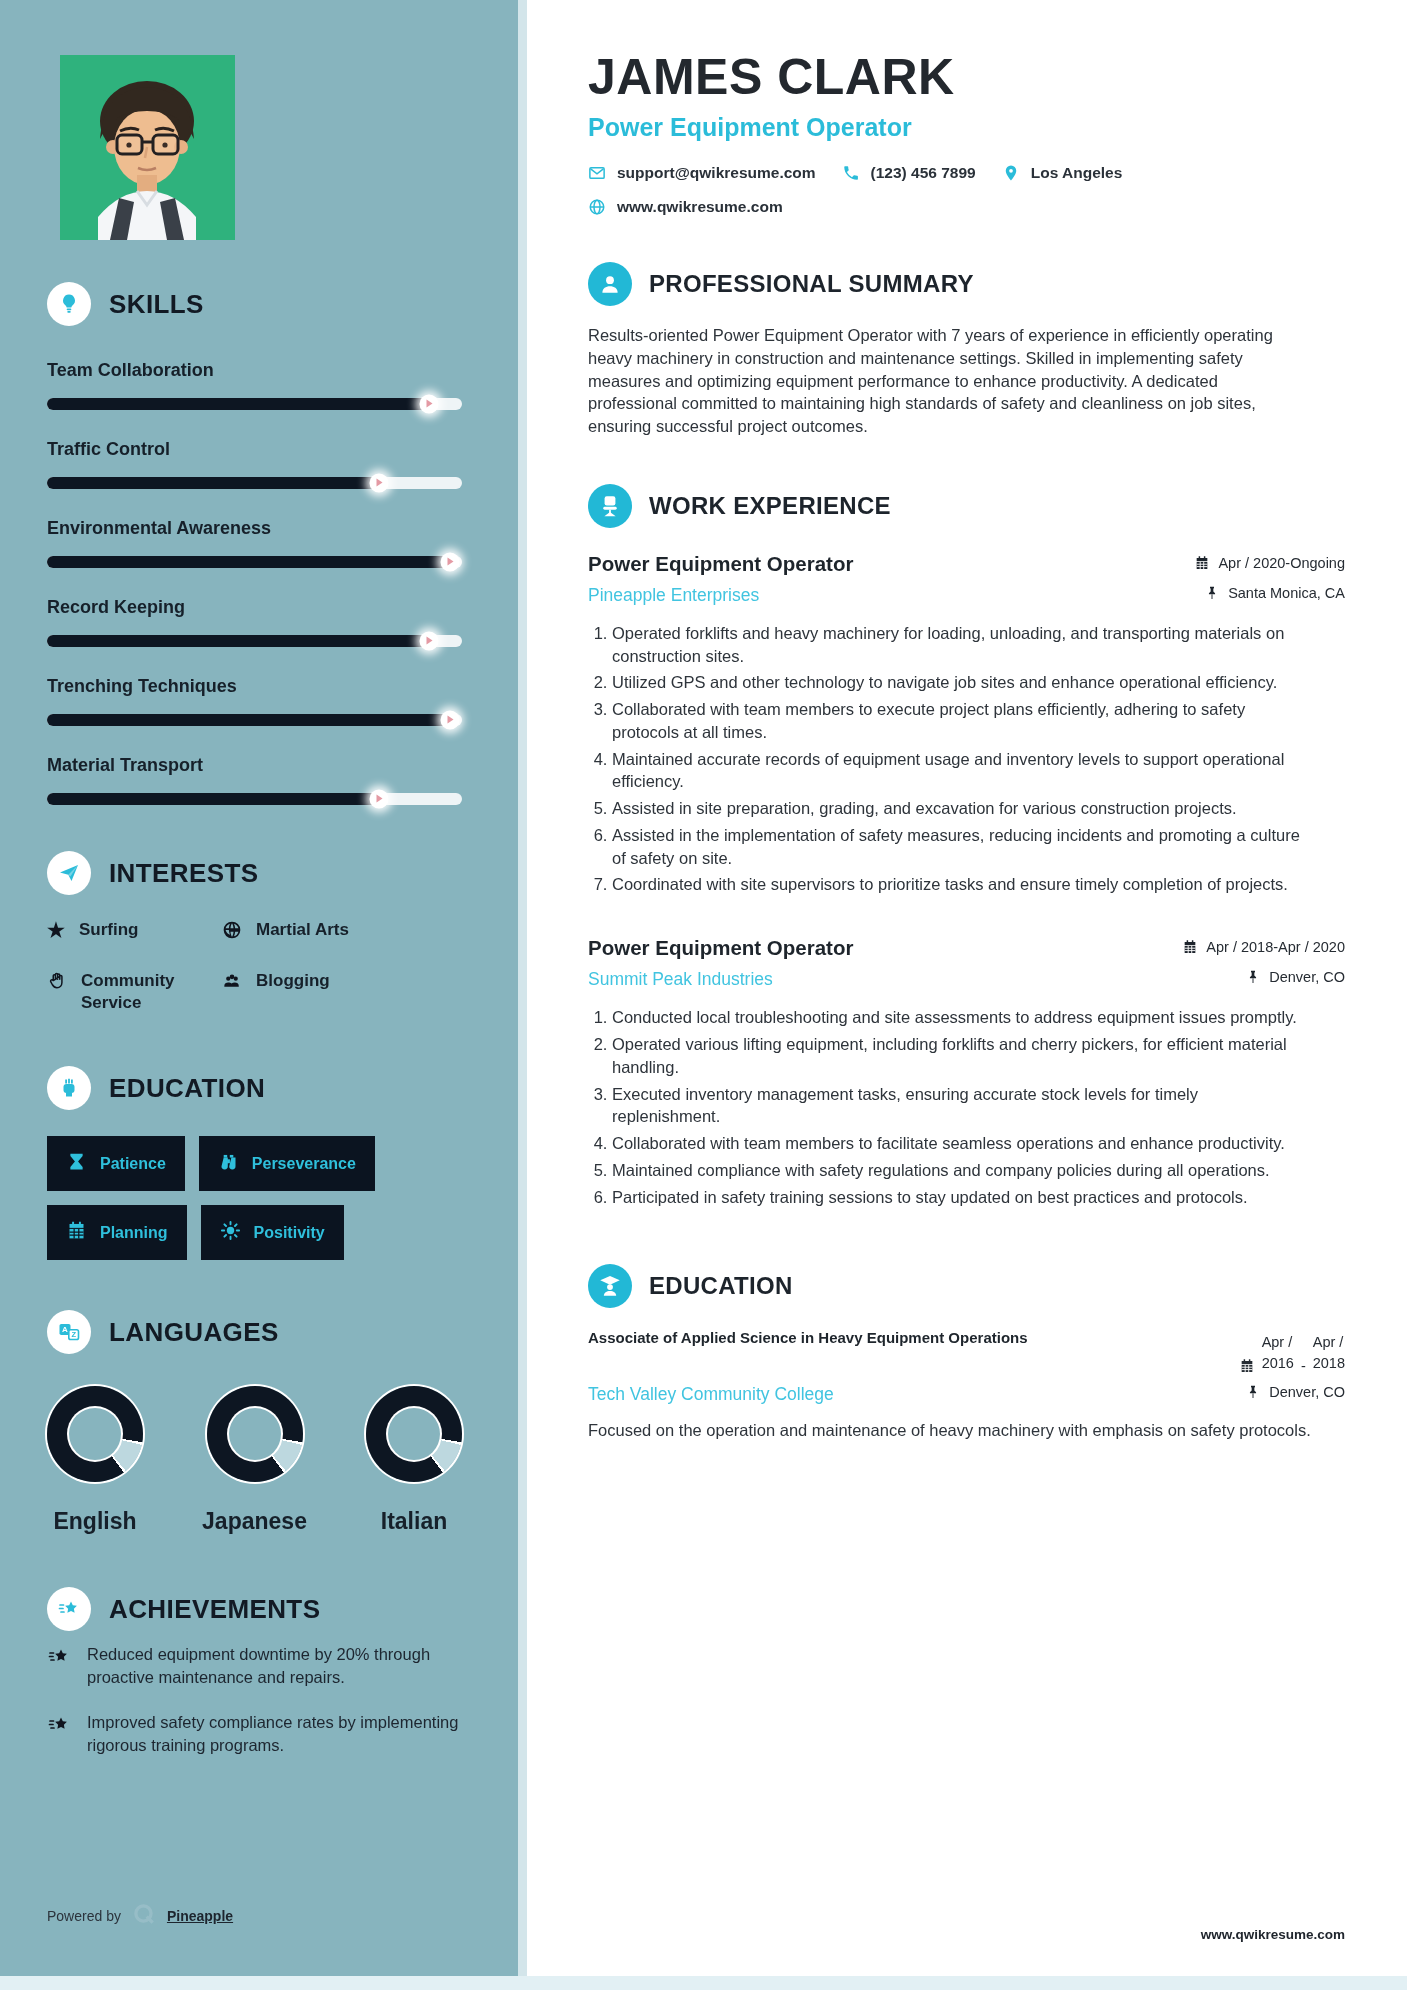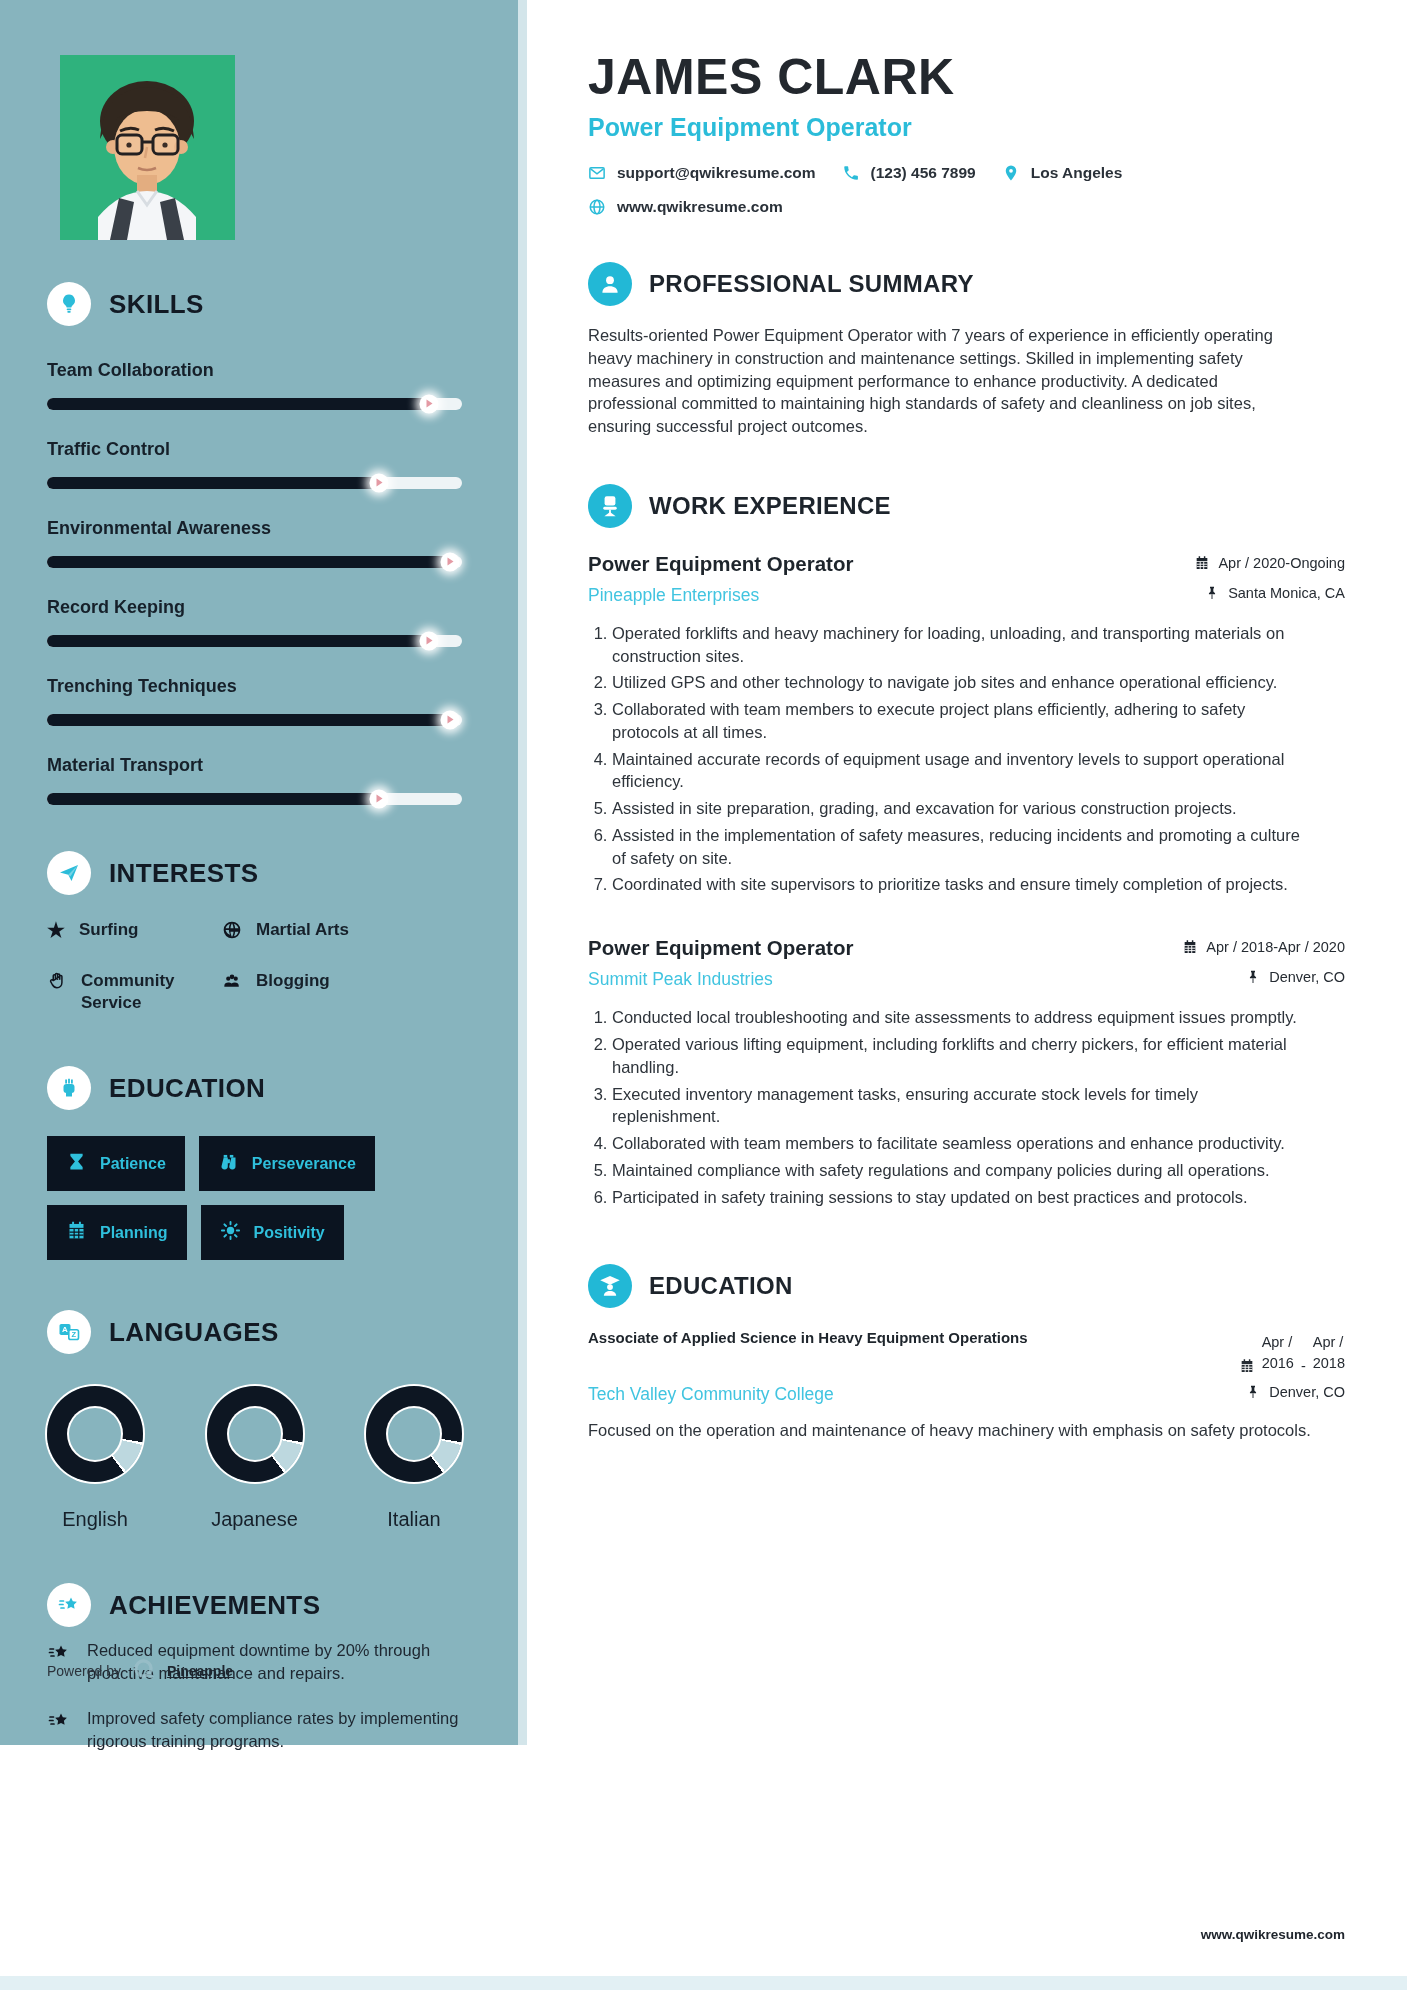--- a/index.html
+++ b/index.html
@@ -1,21 +1,21 @@
 <!DOCTYPE html>
 <html><head>
 <meta charset="utf-8">
 <style>
   * { box-sizing: border-box; margin: 0; padding: 0; }
   html,body { width:1407px; }
   body { font-family:"Liberation Sans", sans-serif; background:#ffffff; color:#20262e; }
   .page { position:relative; width:1407px; height:1990px; background:#ffffff; overflow:hidden; }
 
   
-  .sidebar { position:absolute; left:0; top:0; width:527px; height:1745px;
+  .sidebar { position:absolute; left:0; top:0; width:527px; height:1990px;
              background:#87b4be; border-right:9px solid #d3e5ea; }
   .photo { margin:55px 0 0 60px; width:175px; height:185px; display:block; }
   .sb-section { padding:0 56px 0 47px; }
   .sb-head { display:flex; align-items:center; gap:18px; }
   .sb-circ { width:44px; height:44px; border-radius:50%; background:#ffffff; color:#2bbcd9;
              display:flex; align-items:center; justify-content:center; flex:0 0 auto; }
   .sb-circ svg { width:24px; height:24px; }
   .sb-head h2 { font-size:26px; font-weight:800; color:#121a24; letter-spacing:.4px; }
 
   
@@ -47,21 +47,21 @@
            padding:15px 19px; font-size:16px; font-weight:700; color:#2fc0dc; }
   .badge svg { width:21px; height:21px; }
 
   
   .languages { margin-top:50px; }
   .donut-row { margin-top:32px; display:flex; justify-content:space-between; }
   .lang { display:flex; flex-direction:column; align-items:center; width:96px; }
   .donut { width:96px; height:96px; border-radius:50%; position:relative; box-shadow:0 0 0 2px #ffffff; }
   .donut::after { content:""; position:absolute; inset:22px; border-radius:50%; background:#87b4be;
                   box-shadow:0 0 0 2px #ffffff; }
-  .lang-label { margin-top:26px; font-size:20px; font-weight:400; color:#16202a; }
+  .lang-label { margin-top:26px; font-size:23px; font-weight:700; color:#16202a; }
 
   
   .achievements { margin-top:52px; }
   .ach-list { margin-top:12px; }
   .ach { display:flex; gap:16px; margin-bottom:22px; }
   .ach .ico { color:#10151f; flex:0 0 auto; margin-top:2px; }
   .ach .ico svg { width:24px; height:24px; }
   .ach-text { font-size:16.5px; color:#1d2630; line-height:1.38; font-weight:400; }
 
   

